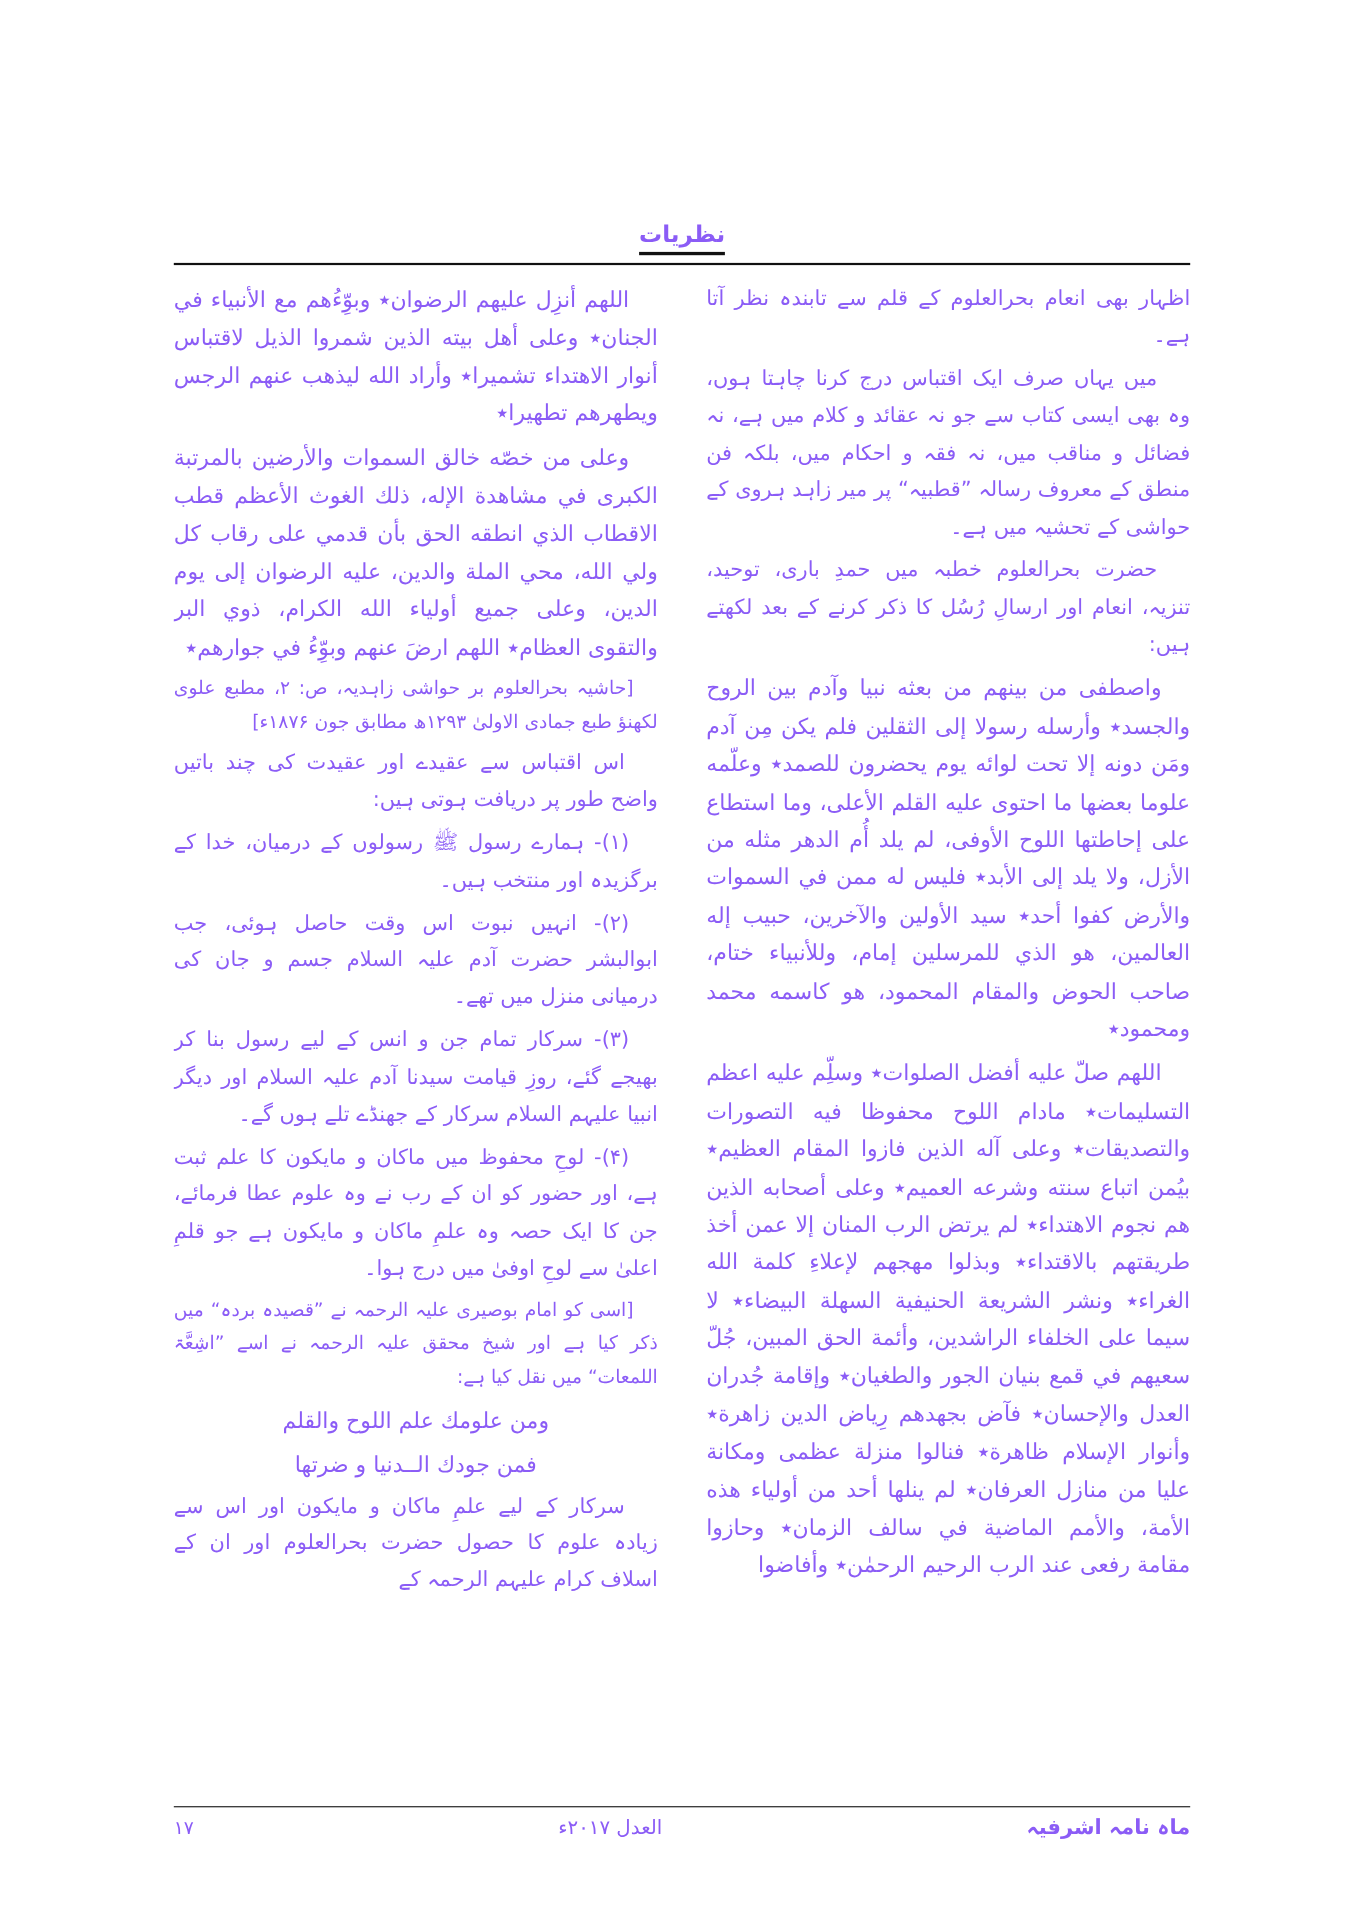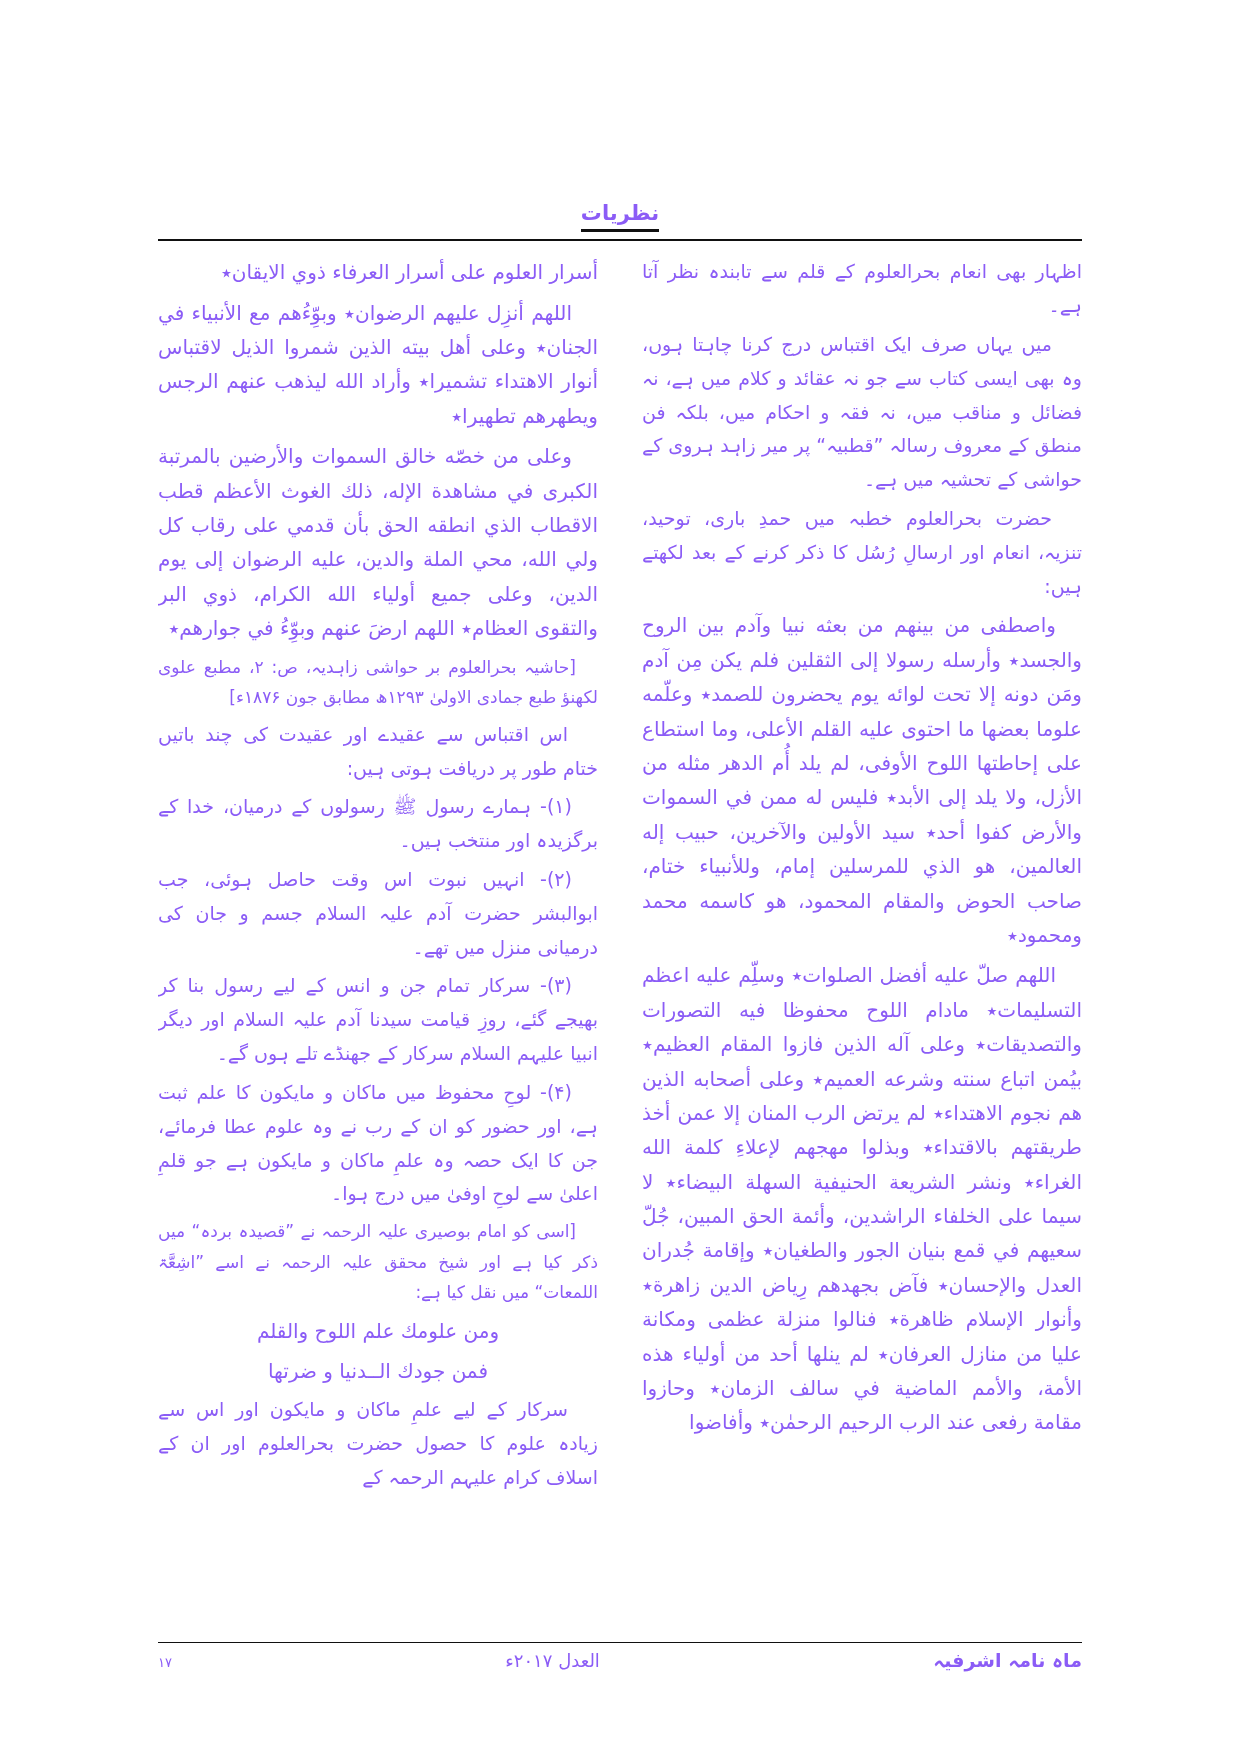--- a/index.html
+++ b/index.html
@@ -98,21 +98,21 @@
     margin-bottom: 6px;
   }
   .footer-row {
     display: flex;
     justify-content: space-between;
     align-items: baseline;
     font-size: 19px;
   }
   .footer-magazine { font-weight: bold; }
   .footer-date { font-size: 18px; }
-  .footer-page { font-size: 13px; }
+  .footer-page { font-size: 17px; }
 </style>
 </head>
 <body>
 
 <div class="page">
 
   <header class="page-header">
     <h1 class="header-title">نظریات</h1>
     <div class="header-rule"></div>
   </header>
@@ -121,25 +121,24 @@
     <section class="column column-right">
 
     <p class="para para-opening">اظہار بھی انعام بحرالعلوم کے قلم سے تابندہ نظر آتا ہے۔</p>
         <p class="para para-normal">میں یہاں صرف ایک اقتباس درج کرنا چاہتا ہوں، وہ بھی ایسی کتاب سے جو نہ عقائد و کلام میں ہے، نہ فضائل و مناقب میں، نہ فقہ و احکام میں، بلکہ فن منطق کے معروف رسالہ ”قطبیہ“ پر میر زاہد ہروی کے حواشی کے تحشیہ میں ہے۔</p>
         <p class="para para-normal">حضرت بحرالعلوم خطبہ میں حمدِ باری، توحید، تنزیہ، انعام اور ارسالِ رُسُل کا ذکر کرنے کے بعد لکھتے ہیں:</p>
         <p class="para para-arabic">واصطفى من بينهم من بعثه نبيا وآدم بين الروح والجسد٭ وأرسله رسولا إلى الثقلين فلم يكن مِن آدم ومَن دونه إلا تحت لوائه يوم يحضرون للصمد٭ وعلّمه علوما بعضها ما احتوى عليه القلم الأعلى، وما استطاع على إحاطتها اللوح الأوفى، لم يلد أُم الدهر مثله من الأزل، ولا يلد إلى الأبد٭ فليس له ممن في السموات والأرض كفوا أحد٭ سيد الأولين والآخرين، حبيب إله العالمين، هو الذي للمرسلين إمام، وللأنبياء ختام، صاحب الحوض والمقام المحمود، هو كاسمه محمد ومحمود٭</p>
         <p class="para para-arabic">اللهم صلّ عليه أفضل الصلوات٭ وسلِّم عليه اعظم التسليمات٭ مادام اللوح محفوظا فيه التصورات والتصديقات٭ وعلى آله الذين فازوا المقام العظيم٭ بيُمن اتباع سنته وشرعه العميم٭ وعلى أصحابه الذين هم نجوم الاهتداء٭ لم يرتض الرب المنان إلا عمن أخذ طريقتهم بالاقتداء٭ وبذلوا مهجهم لإعلاءِ كلمة الله الغراء٭ ونشر الشريعة الحنيفية السهلة البيضاء٭ لا سيما على الخلفاء الراشدين، وأئمة الحق المبين، جُلّ سعيهم في قمع بنيان الجور والطغيان٭ وإقامة جُدران العدل والإحسان٭ فآض بجهدهم رِياض الدين زاهرة٭ وأنوار الإسلام ظاهرة٭ فنالوا منزلة عظمى ومكانة عليا من منازل العرفان٭ لم ينلها أحد من أولياء هذه الأمة، والأمم الماضية في سالف الزمان٭ وحازوا مقامة رفعى عند الرب الرحيم الرحمٰن٭ وأفاضوا</p>
       </section>
     <section class="column column-left">
 
-    <p class="para para-arabic-cont">أسرار العلوم على أسرار العرفاء ذوي الايقان٭</p>
         <p class="para para-arabic">اللهم أنزِل عليهم الرضوان٭ وبوِّءُهم مع الأنبياء في الجنان٭ وعلى أهل بيته الذين شمروا الذيل لاقتباس أنوار الاهتداء تشميرا٭ وأراد الله ليذهب عنهم الرجس ويطهرهم تطهيرا٭</p>
         <p class="para para-arabic">وعلى من خصّه خالق السموات والأرضين بالمرتبة الكبرى في مشاهدة الإله، ذلك الغوث الأعظم قطب الاقطاب الذي انطقه الحق بأن قدمي على رقاب كل ولي الله، محي الملة والدين، عليه الرضوان إلى يوم الدين، وعلى جميع أولياء الله الكرام، ذوي البر والتقوى العظام٭ اللهم ارضَ عنهم وبوِّءُ في جوارهم٭</p>
         <p class="para para-reference">[حاشیہ بحرالعلوم بر حواشی زاہدیہ، ص: ۲، مطبع علوی لکھنؤ طبع جمادی الاولیٰ ۱۲۹۳ھ مطابق جون ۱۸۷۶ء]</p>
-        <p class="para para-normal">اس اقتباس سے عقیدے اور عقیدت کی چند باتیں ختام طور پر دریافت ہوتی ہیں:</p>
+        <p class="para para-normal">اس اقتباس سے عقیدے اور عقیدت کی چند باتیں واضح طور پر دریافت ہوتی ہیں:</p>
         <p class="para para-numbered">(۱)- ہمارے رسول ﷺ رسولوں کے درمیان، خدا کے برگزیدہ اور منتخب ہیں۔</p>
         <p class="para para-numbered">(۲)- انہیں نبوت اس وقت حاصل ہوئی، جب ابوالبشر حضرت آدم علیہ السلام جسم و جان کی درمیانی منزل میں تھے۔</p>
         <p class="para para-numbered">(۳)- سرکار تمام جن و انس کے لیے رسول بنا کر بھیجے گئے، روزِ قیامت سیدنا آدم علیہ السلام اور دیگر انبیا علیہم السلام سرکار کے جھنڈے تلے ہوں گے۔</p>
         <p class="para para-numbered">(۴)- لوحِ محفوظ میں ماکان و مایکون کا علم ثبت ہے، اور حضور کو ان کے رب نے وہ علوم عطا فرمائے، جن کا ایک حصہ وہ علمِ ماکان و مایکون ہے جو قلمِ اعلیٰ سے لوحِ اوفیٰ میں درج ہوا۔</p>
         <p class="para para-reference">[اسی کو امام بوصیری علیہ الرحمہ نے ”قصیدہ بردہ“ میں ذکر کیا ہے اور شیخ محقق علیہ الرحمہ نے اسے ”اشِعَّۃ اللمعات“ میں نقل کیا ہے:</p>
         <p class="para para-poetry">ومن علومك علم اللوح والقلم</p>
         <p class="para para-poetry">فمن جودك الــدنيا و ضرتها</p>
         <p class="para para-normal">سرکار کے لیے علمِ ماکان و مایکون اور اس سے زیادہ علوم کا حصول حضرت بحرالعلوم اور ان کے اسلاف کرام علیہم الرحمہ کے</p>
       </section>
   </main>

